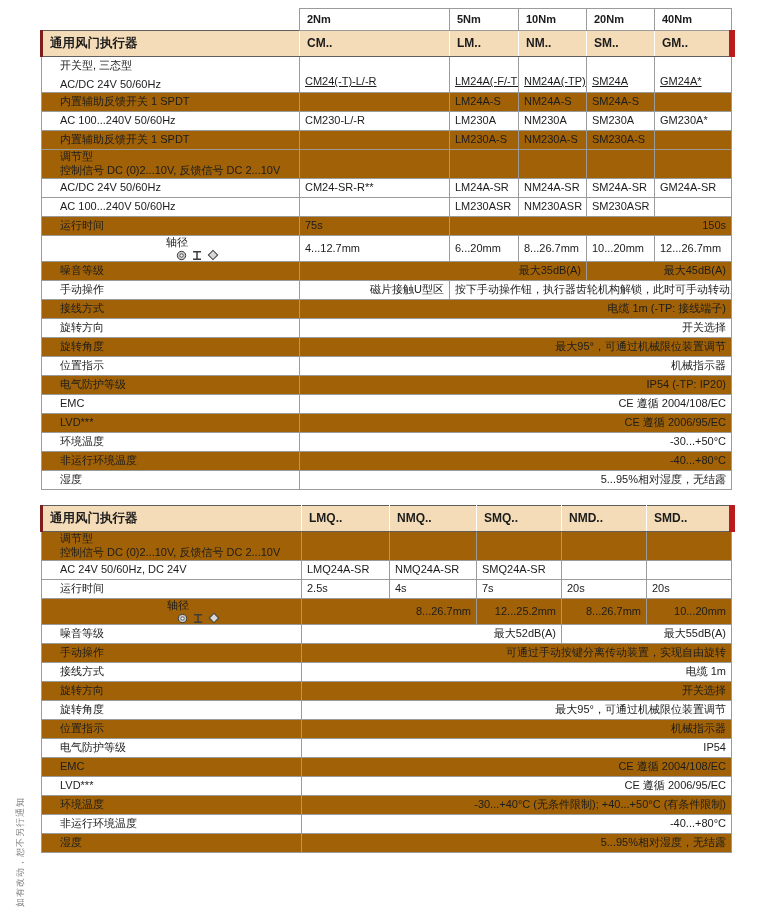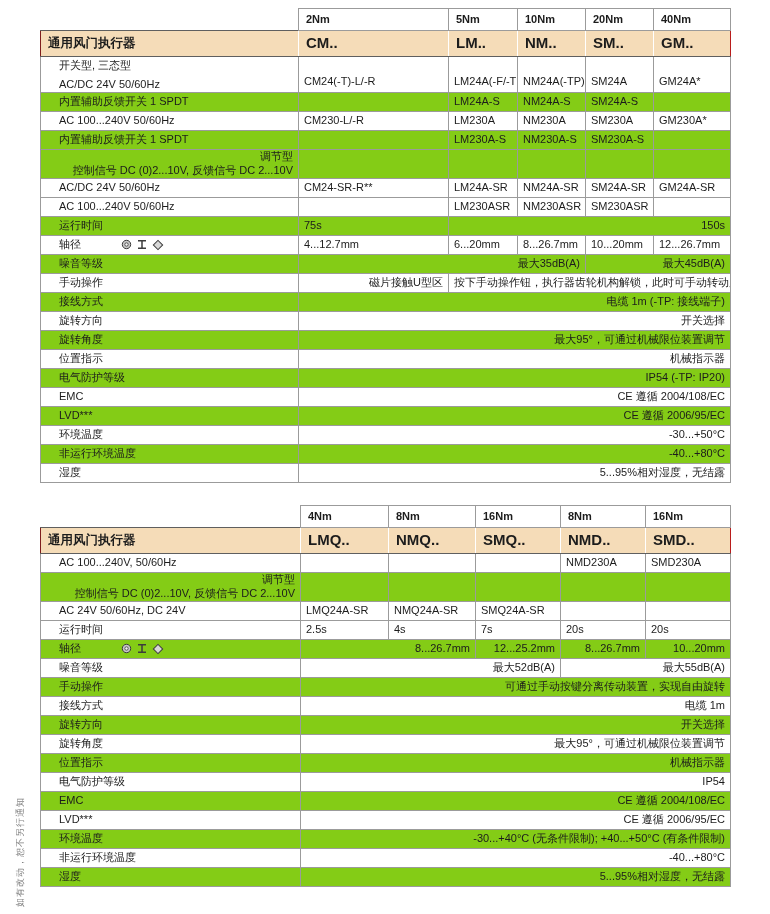--- a/index.html
+++ b/index.html
@@ -23,39 +23,39 @@
     height:18px;
   }
   
   tr.torque-row td{font-weight:bold;background:#ffffff;height:21px;padding-left:7px;}
   tr.torque-row td.tq-spacer{border:none;background:transparent;}
   
   tr.band-row td{
     background:#f5dcb8;font-weight:bold;height:25px;
     border-top:1px solid #5f5f5f;border-bottom:1px solid #5f5f5f;
     border-left:1px solid #ffffff;border-right:1px solid #ffffff;
-    font-size:15px;padding-left:7px;
+    font-size:12px;padding-left:7px;
   }
-  tr.band-row td:first-child{font-size:12.5px;border-left:1px solid #7f1d1d;}
-  tr.band-row td:last-child{border-right:1px solid #b91c1c;}
-  
-  tr.gray td{background:#84cc16;}
+  tr.band-row td:first-child{font-size:12.5px;border-left:3px solid #7f1d1d;}
+  tr.band-row td:last-child{border-right:6px solid #b91c1c;}
+  
+  tr.gray td{background:#a16207;}
   tr.white td{background:#ffffff;}
   td.lbl{padding-left:18px;}
   td.center{text-align:right;}
   
   tr.grp2{height:36px;}
   tr.grp2 td.lbl{vertical-align:top;padding-top:2px;}
   tr.grp2 td.lbl .l2{margin-top:5px;}
-  tr.grp2 td.val{vertical-align:bottom;padding-bottom:3px;}
+  tr.grp2 td.val{vertical-align:bottom;padding-bottom:3px;text-decoration:underline;}
   
   tr.sect2{height:28px;}
-  tr.sect2 td.lbl{vertical-align:middle;text-align:right;}
-  
-  .lbl-flex{display:flex;align-items:center;}
+  tr.sect2 td.lbl{vertical-align:middle;}
+  
+  .lbl-flex{display:flex;align-items:center;flex-direction:column;}
   .shaft-icons{display:inline-flex;align-items:center;gap:4px;margin-left:40px;}
   .shaft-icons svg{display:block;}
   
   .side-note{
     position:absolute;left:14px;top:907px;
     transform:rotate(-90deg);transform-origin:0 0;
     font-size:9px;color:#828282;letter-spacing:1px;white-space:nowrap;
   }
 </style>
 </head>
@@ -270,46 +270,28 @@
   <table class="spec" id="table2">
       <colgroup>
         <col style="width: 260px;">
         <col style="width: 88px;">
         <col style="width: 87px;">
         <col style="width: 85px;">
         <col style="width: 85px;">
         <col style="width: 85px;">
       </colgroup>
       <tbody>
-        <tr class="torque-row">
-          <td class="tq-spacer"></td>
-          <td class="tq">4Nm</td>
-          <td class="tq">8Nm</td>
-          <td class="tq">16Nm</td>
-          <td class="tq">8Nm</td>
-          <td class="tq">16Nm</td>
-        </tr>
         <tr class="band-row">
           <td>通用风门执行器</td>
           <td>LMQ..</td>
           <td>NMQ..</td>
           <td>SMQ..</td>
           <td>NMD..</td>
           <td>SMD..</td>
         </tr>
-        <tr class="white">
-          <td class="lbl">
-            <div class="l1">AC 100...240V, 50/60Hz</div>
-          </td>
-          <td class="val"></td>
-          <td class="val"></td>
-          <td class="val"></td>
-          <td class="val">NMD230A</td>
-          <td class="val">SMD230A</td>
-        </tr>
         <tr class="gray sect2">
           <td class="lbl">
             <div class="l1">调节型</div>
             <div class="l2">控制信号 DC (0)2...10V, 反馈信号 DC 2...10V</div>
           </td>
           <td class="val"></td>
           <td class="val"></td>
           <td class="val"></td>
           <td class="val"></td>
           <td class="val"></td>

